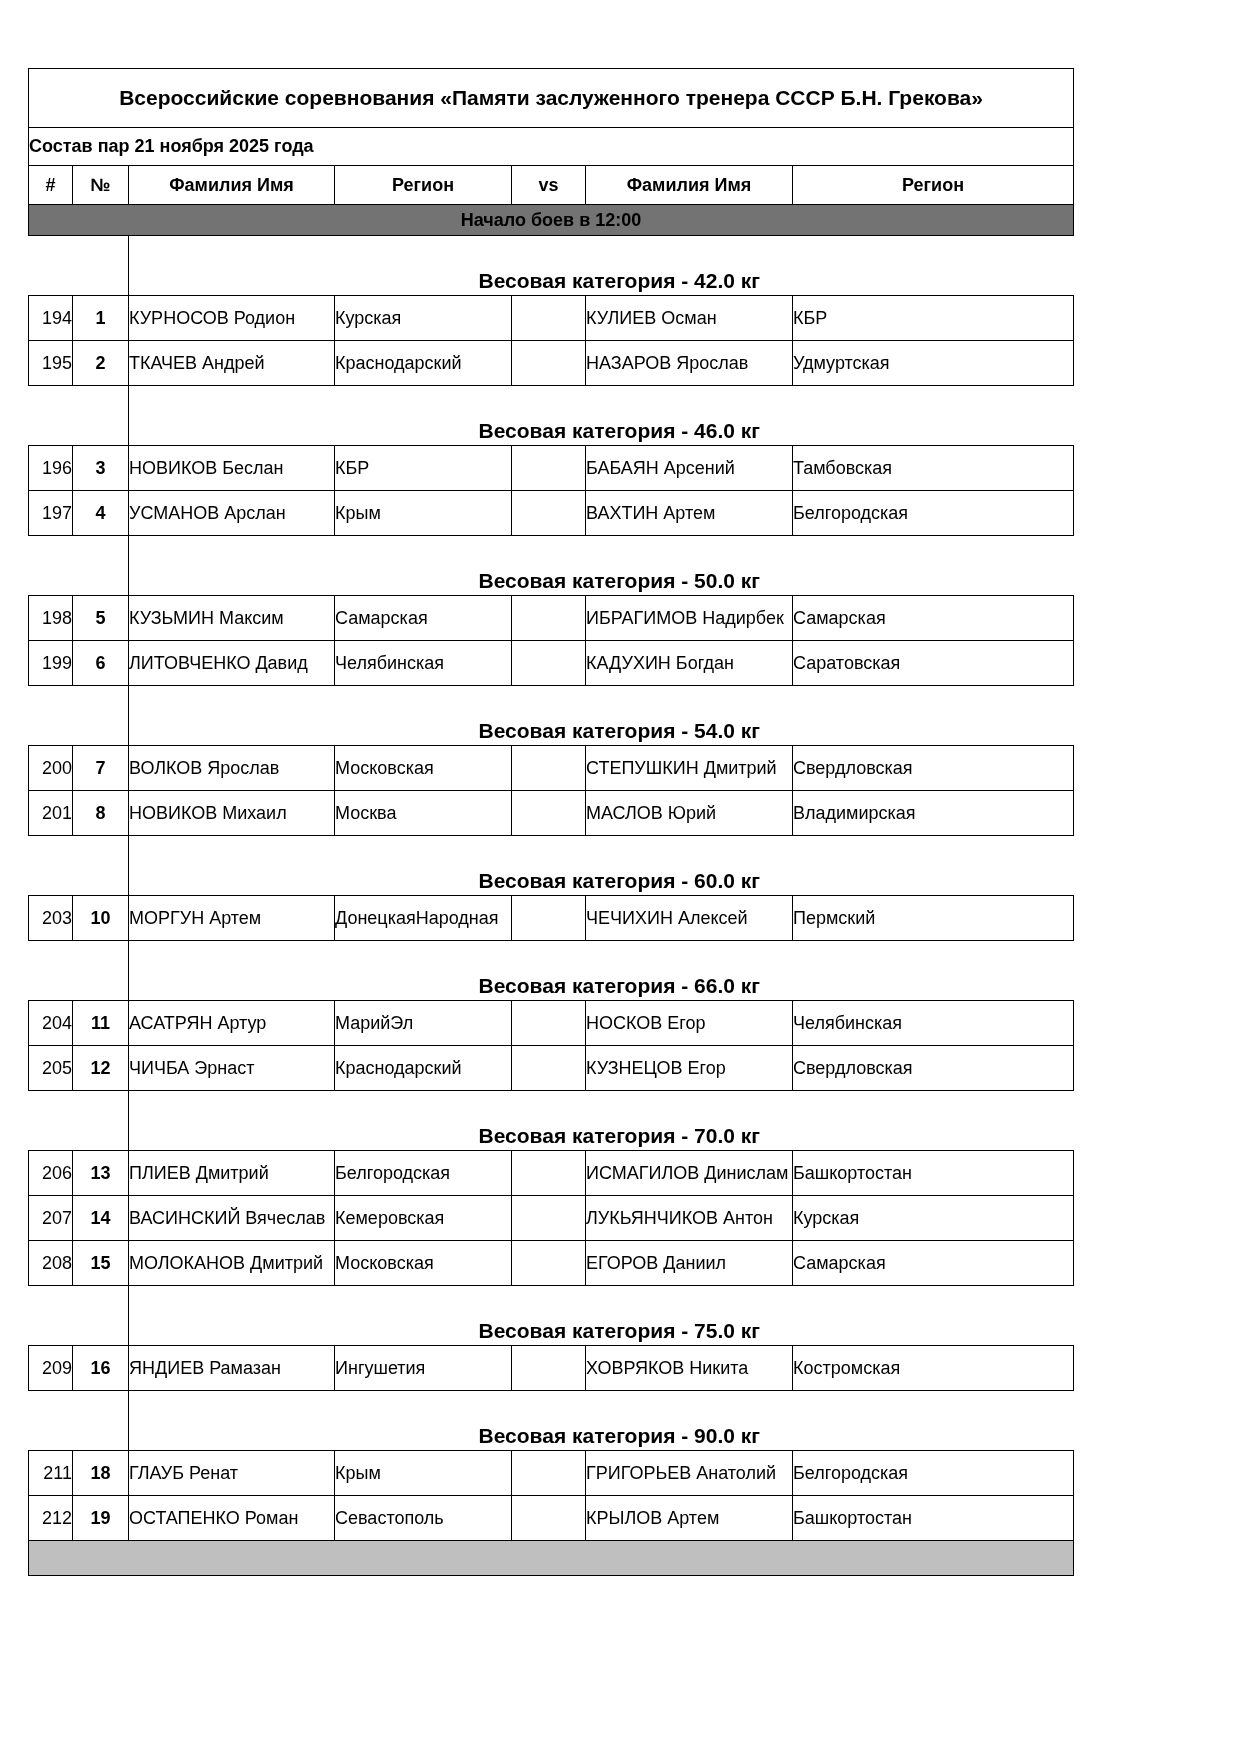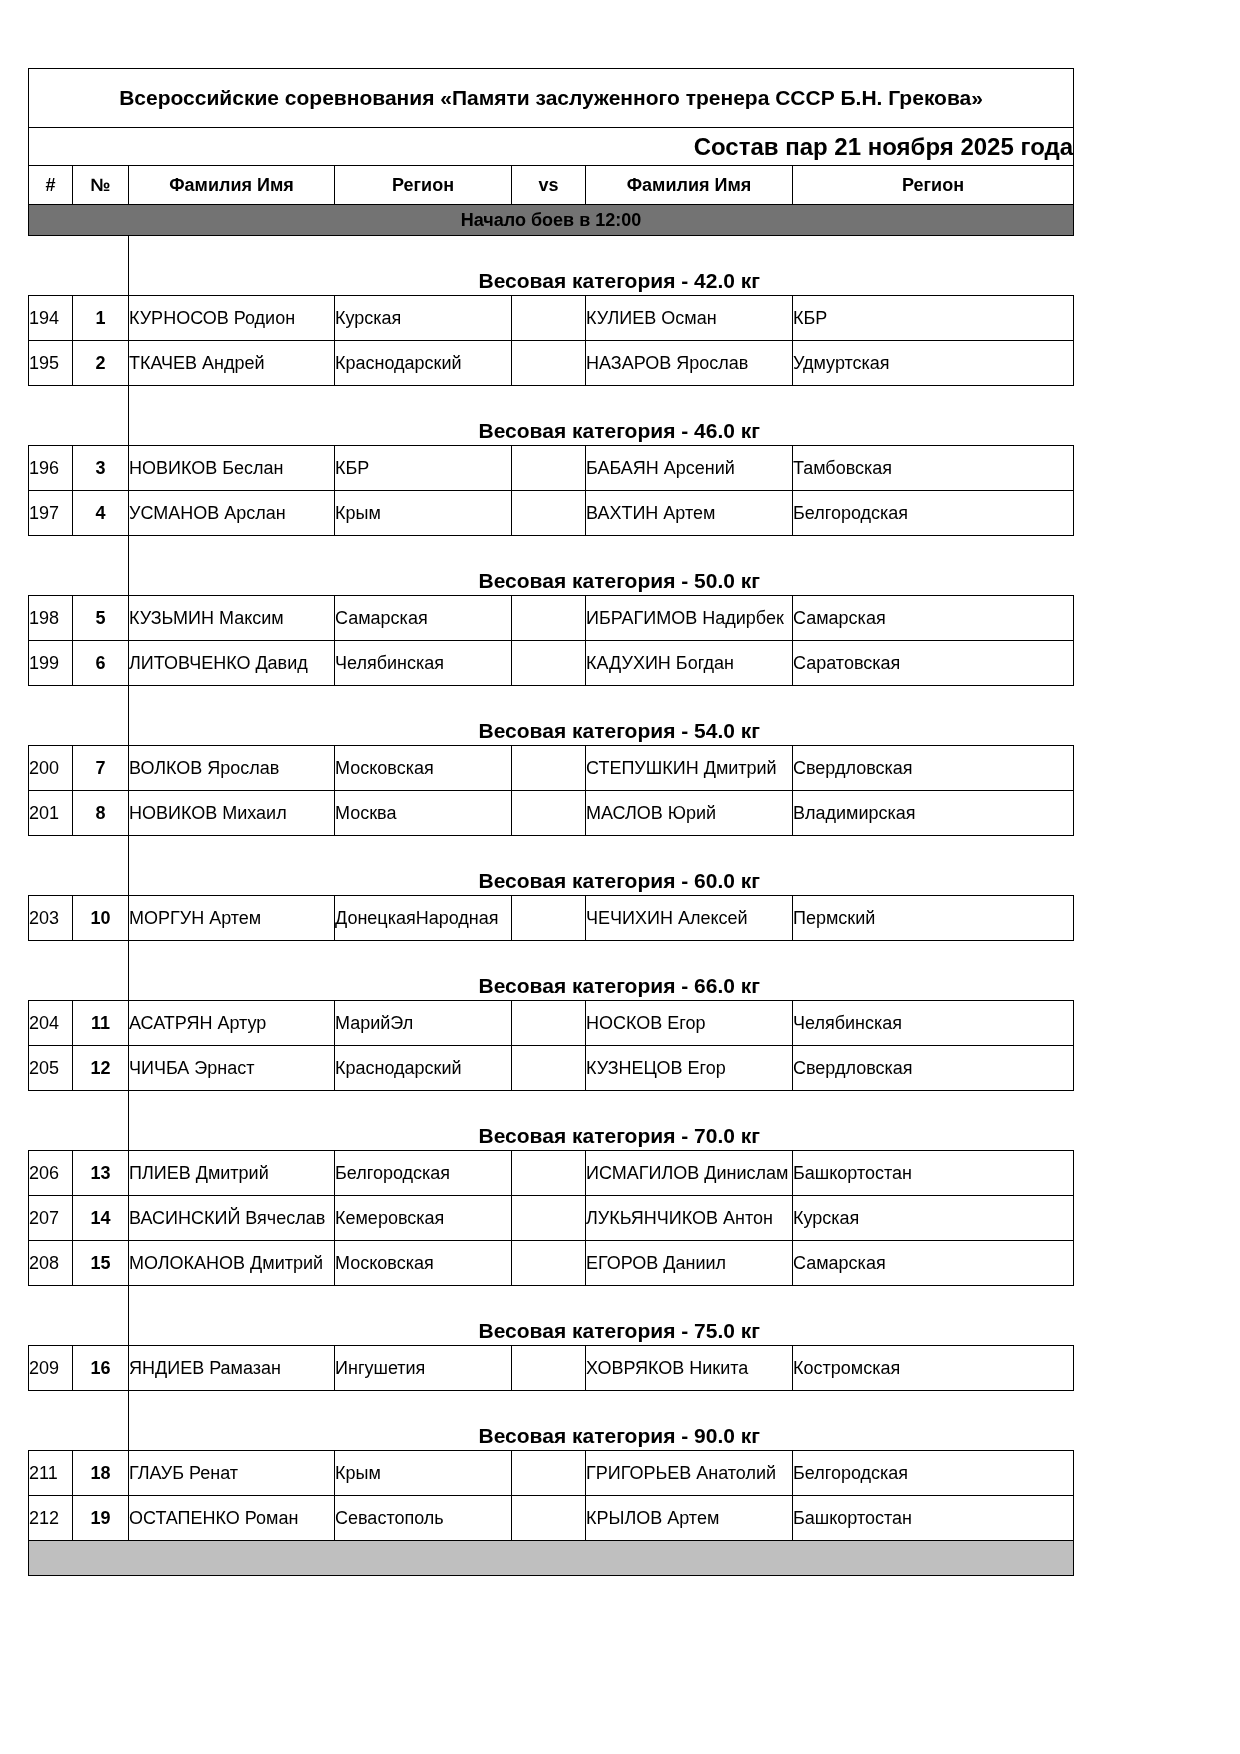--- a/index.html
+++ b/index.html
@@ -48,22 +48,22 @@
   tr.title-row td {
     height: 58px;
     text-align: center;
     font-size: 21px;
     font-weight: bold;
     letter-spacing: 0px;
   }
   
   tr.subtitle-row td {
     height: 37px;
-    text-align: right;
-    font-size: 24px;
+    text-align: left;
+    font-size: 18px;
     font-weight: bold;
   }
   
   tr.head-row td {
     height: 38px;
     text-align: center;
     font-size: 18px;
     font-weight: bold;
   }
   
@@ -91,21 +91,21 @@
     vertical-align: bottom;
     padding-bottom: 2px;
     padding-left: 36px;
   }
   
   tr.bout-row td {
     height: 44px;
     font-size: 18px;
   }
   td.cell-hash {
-    text-align: left;
+    text-align: right;
     font-size: 17px;
   }
   td.cell-num {
     text-align: center;
     font-size: 21px;
     font-weight: bold;
   }
   td.cell-name {
     text-align: left;
     padding-left: 4px;

